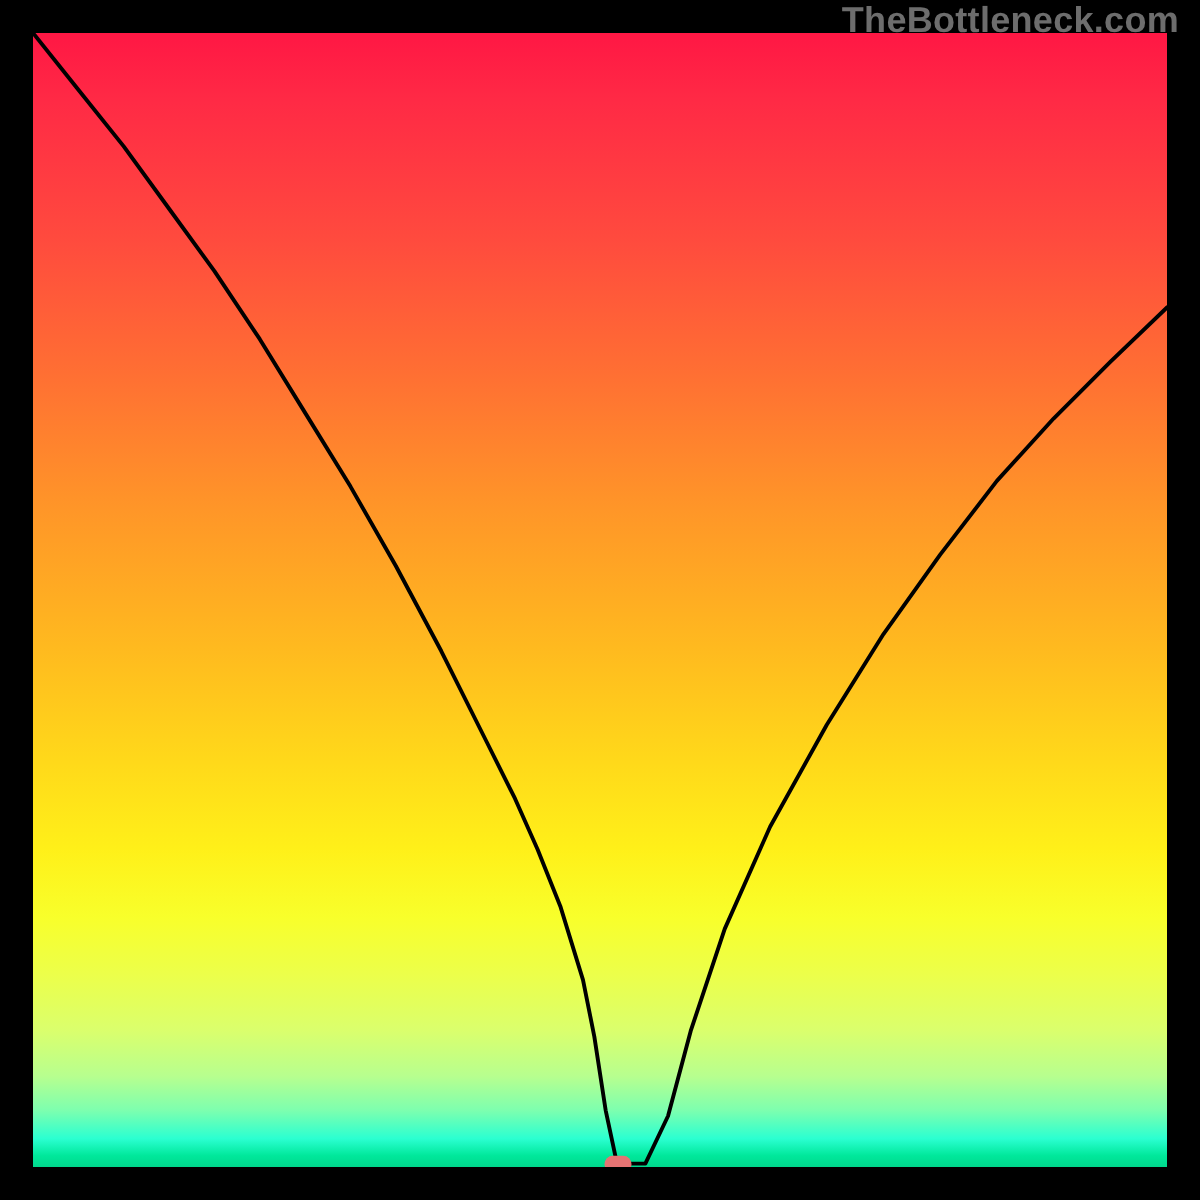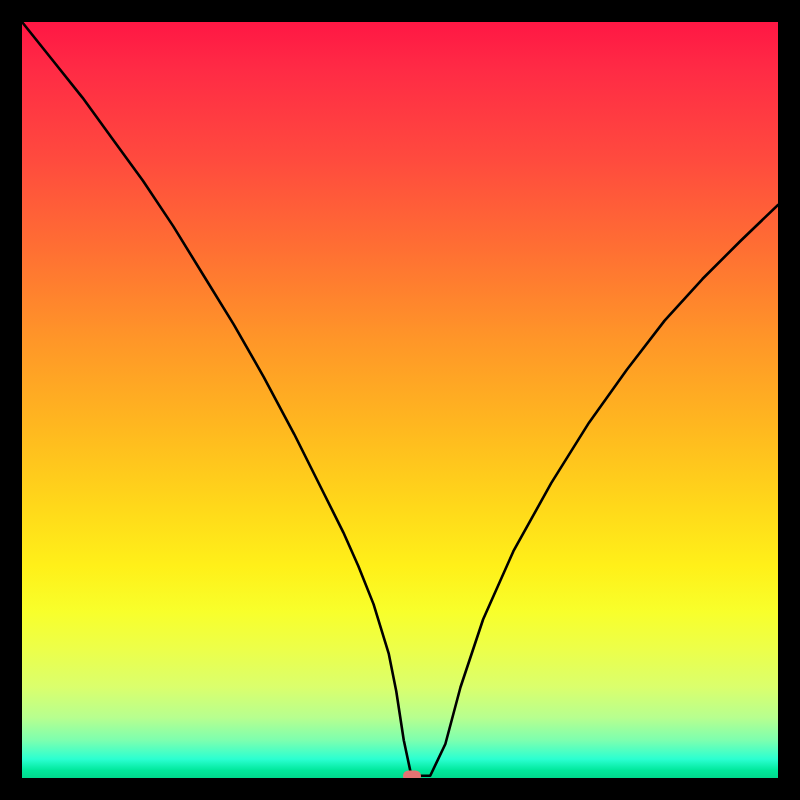--- a/index.html
+++ b/index.html
@@ -72,20 +72,21 @@
     border-radius: 6px;
     z-index: 3;
     transform: translate(-50%, -50%);
   }
 </style>
 </head>
 <body>
 
 <div class="stage">
 
+  <div class="watermark">TheBottleneck.com</div>
 
   <div class="frame">
     <div class="gradient"></div>
 
     <svg class="curve-layer" viewBox="0 0 756 756" preserveAspectRatio="none">
       <path id="curve-path" fill="none" stroke="#000000" stroke-width="2.6" stroke-linejoin="round" stroke-linecap="round" d="M0.00 0.00 L30.24 37.80 L60.48 75.60 L90.72 117.18 L120.96 158.76 L151.20 204.12 L181.44 253.26 L211.68 302.40 L241.92 355.32 L272.16 412.02 L302.40 472.50 L321.30 510.30 L336.42 544.32 L351.54 582.12 L366.66 631.26 L374.22 669.06 L381.78 718.20 L389.34 753.73 L396.90 753.73 L408.24 753.73 L423.36 721.98 L438.48 665.28 L461.16 597.24 L491.40 529.20 L529.20 461.16 L567.00 400.68 L604.80 347.76 L642.60 298.62 L680.40 257.04 L718.20 219.24 L756.00 182.95"></path>
     </svg>
 
     <div class="marker" id="marker" style="left: 390.096px; top: 753.732px; background: rgb(229, 115, 115);"></div>
   </div>

